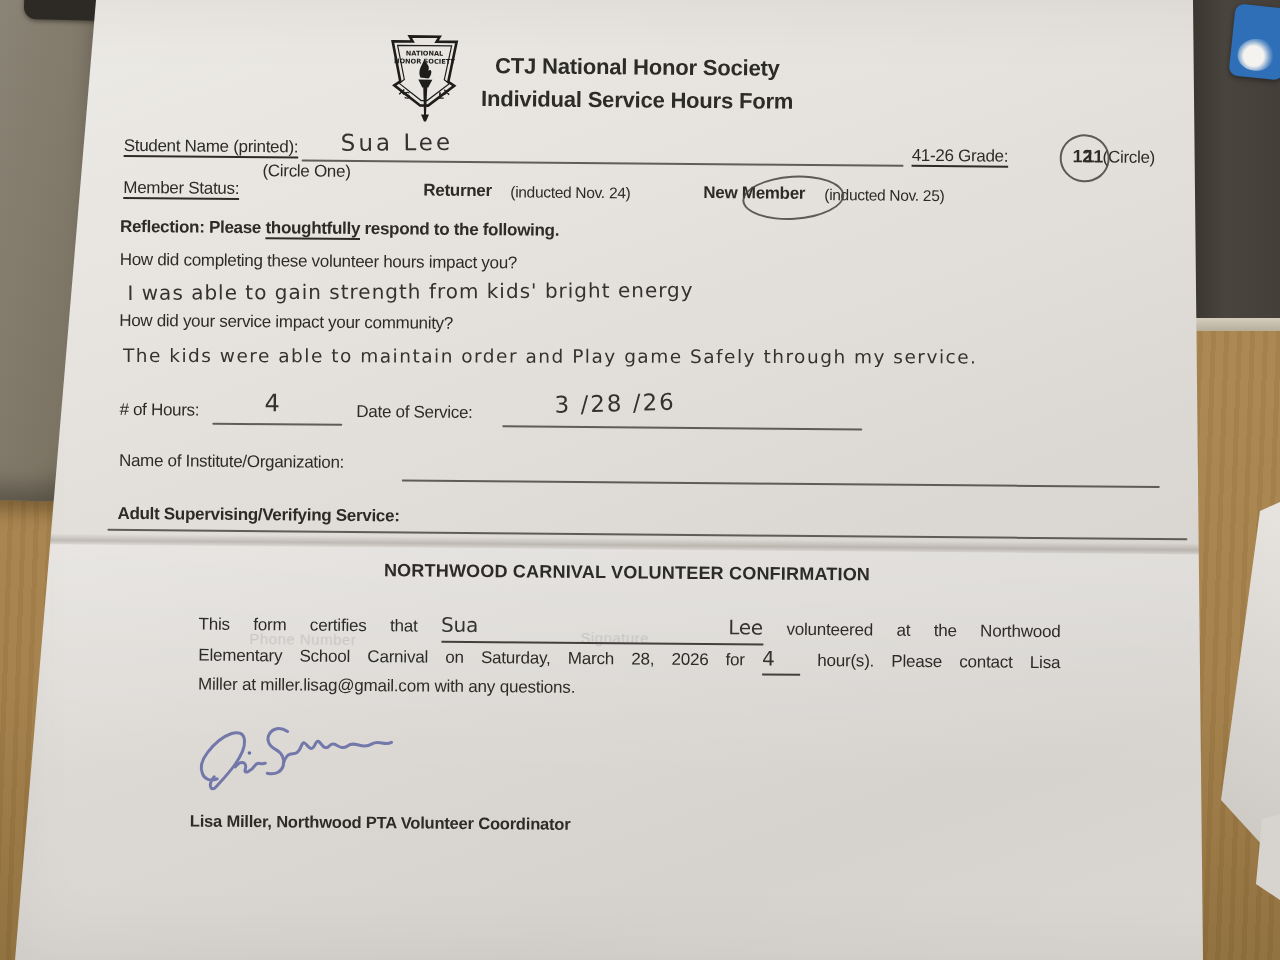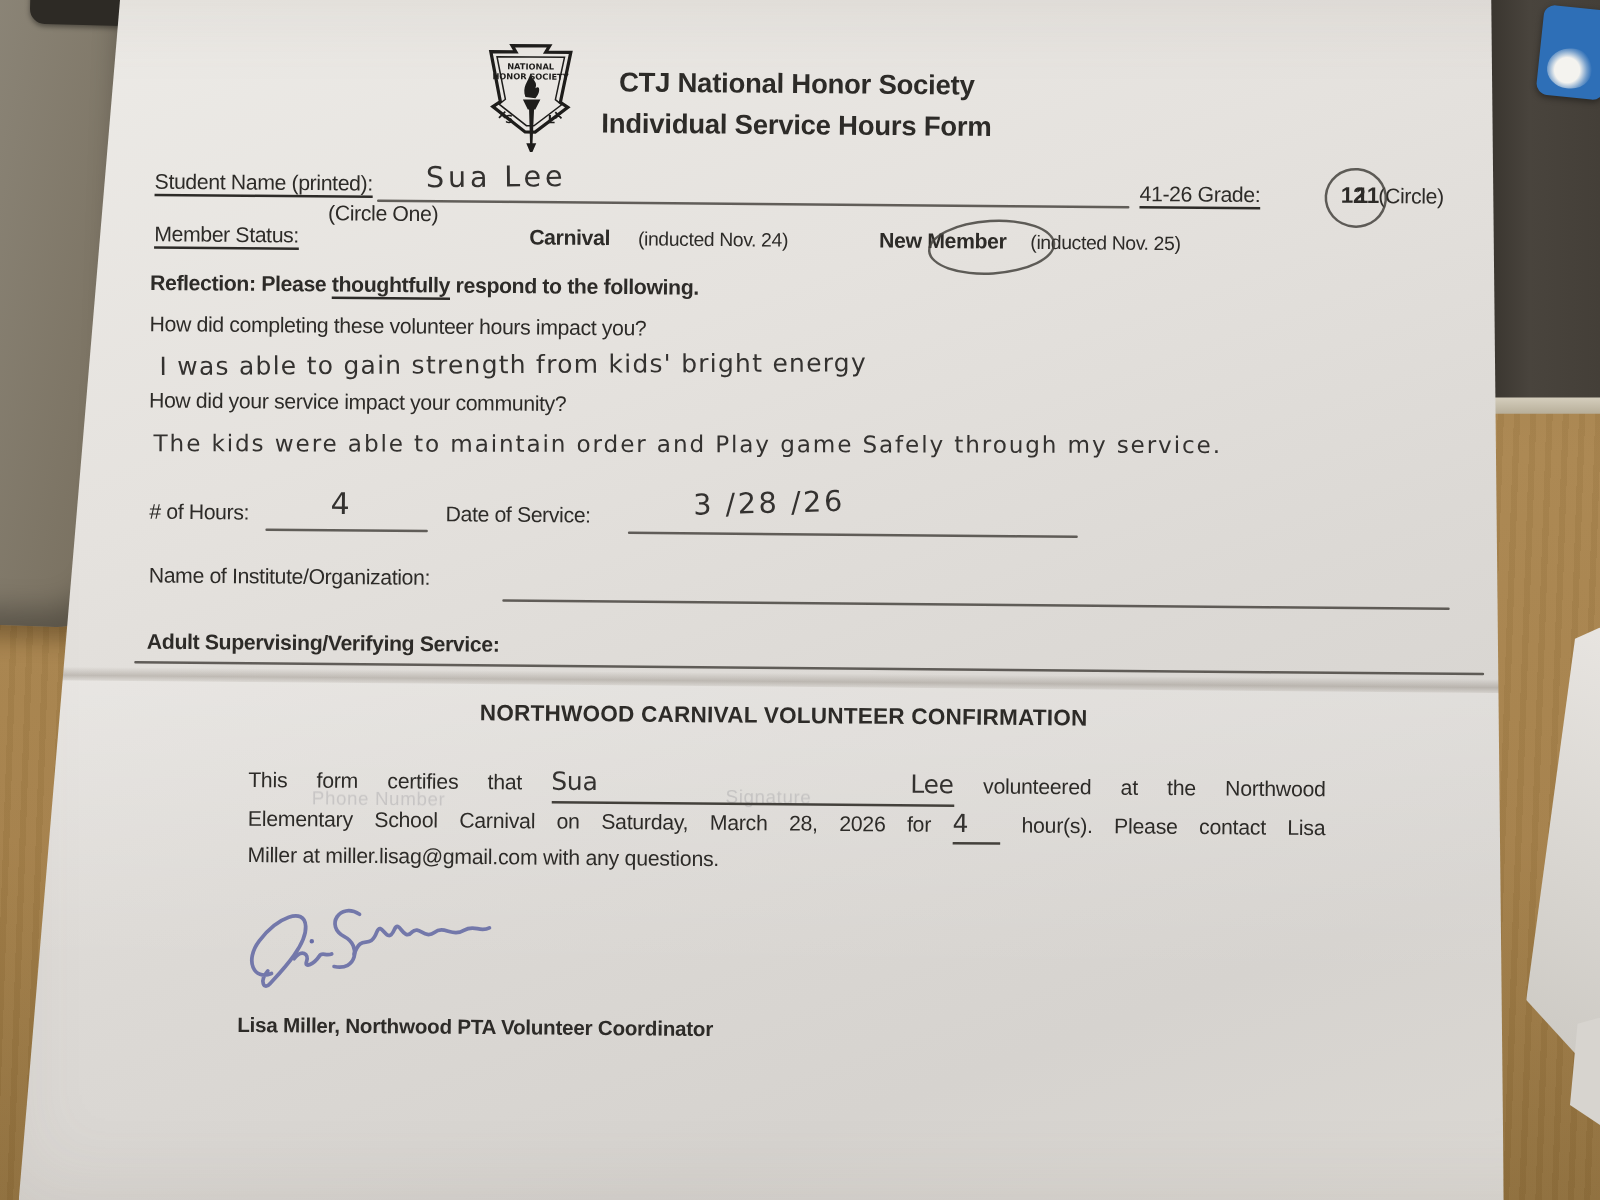--- a/index.html
+++ b/index.html
@@ -104,21 +104,21 @@
       <span class="abs hand" style="left:342px;top:127px;font-size:23px;letter-spacing:3px;transform:rotate(-1deg);">Sua Lee</span>
 
       <span class="abs lbl ul" style="left:913px;top:139px;">41-26 Grade:</span>
       <span class="abs lbl bold" style="left:1038px;top:138px;font-size:18px;margin-left:48px;">11</span>
       <span class="abs lbl bold" style="left:1074px;top:138px;font-size:18px;text-align:center;">12</span>
       <span class="abs lbl" style="left:1104px;top:139px;">(Circle)</span>
       <div class="pen-circle" style="left:1061px;top:126px;width:46px;height:44px;transform:rotate(4deg);"></div>
 
       <span class="abs lbl ul" style="left:125px;top:178px;">Member Status:</span>
       <span class="abs lbl" style="left:264px;top:160px;">(Circle One)</span>
-      <span class="abs lbl bold" style="left:425px;top:178px;">Carnival</span>
+      <span class="abs lbl bold" style="left:425px;top:178px;">Returner</span>
       <span class="abs note" style="left:512px;top:180px;">(inducted Nov. 24)</span>
       <span class="abs lbl bold" style="left:705px;top:178px;">New Member</span>
       <span class="abs note" style="left:826px;top:180px;">(inducted Nov. 25)</span>
       <div class="pen-circle" style="left:744px;top:170px;width:98px;height:40px;transform:rotate(-4deg);"></div>
 
       <div class="abs lbl bold" style="left:122px;top:217px;">
         <span>Reflection: Please</span>
         <span class="ul">thoughtfully</span>
         <span>respond to the following.</span>
       </div>

